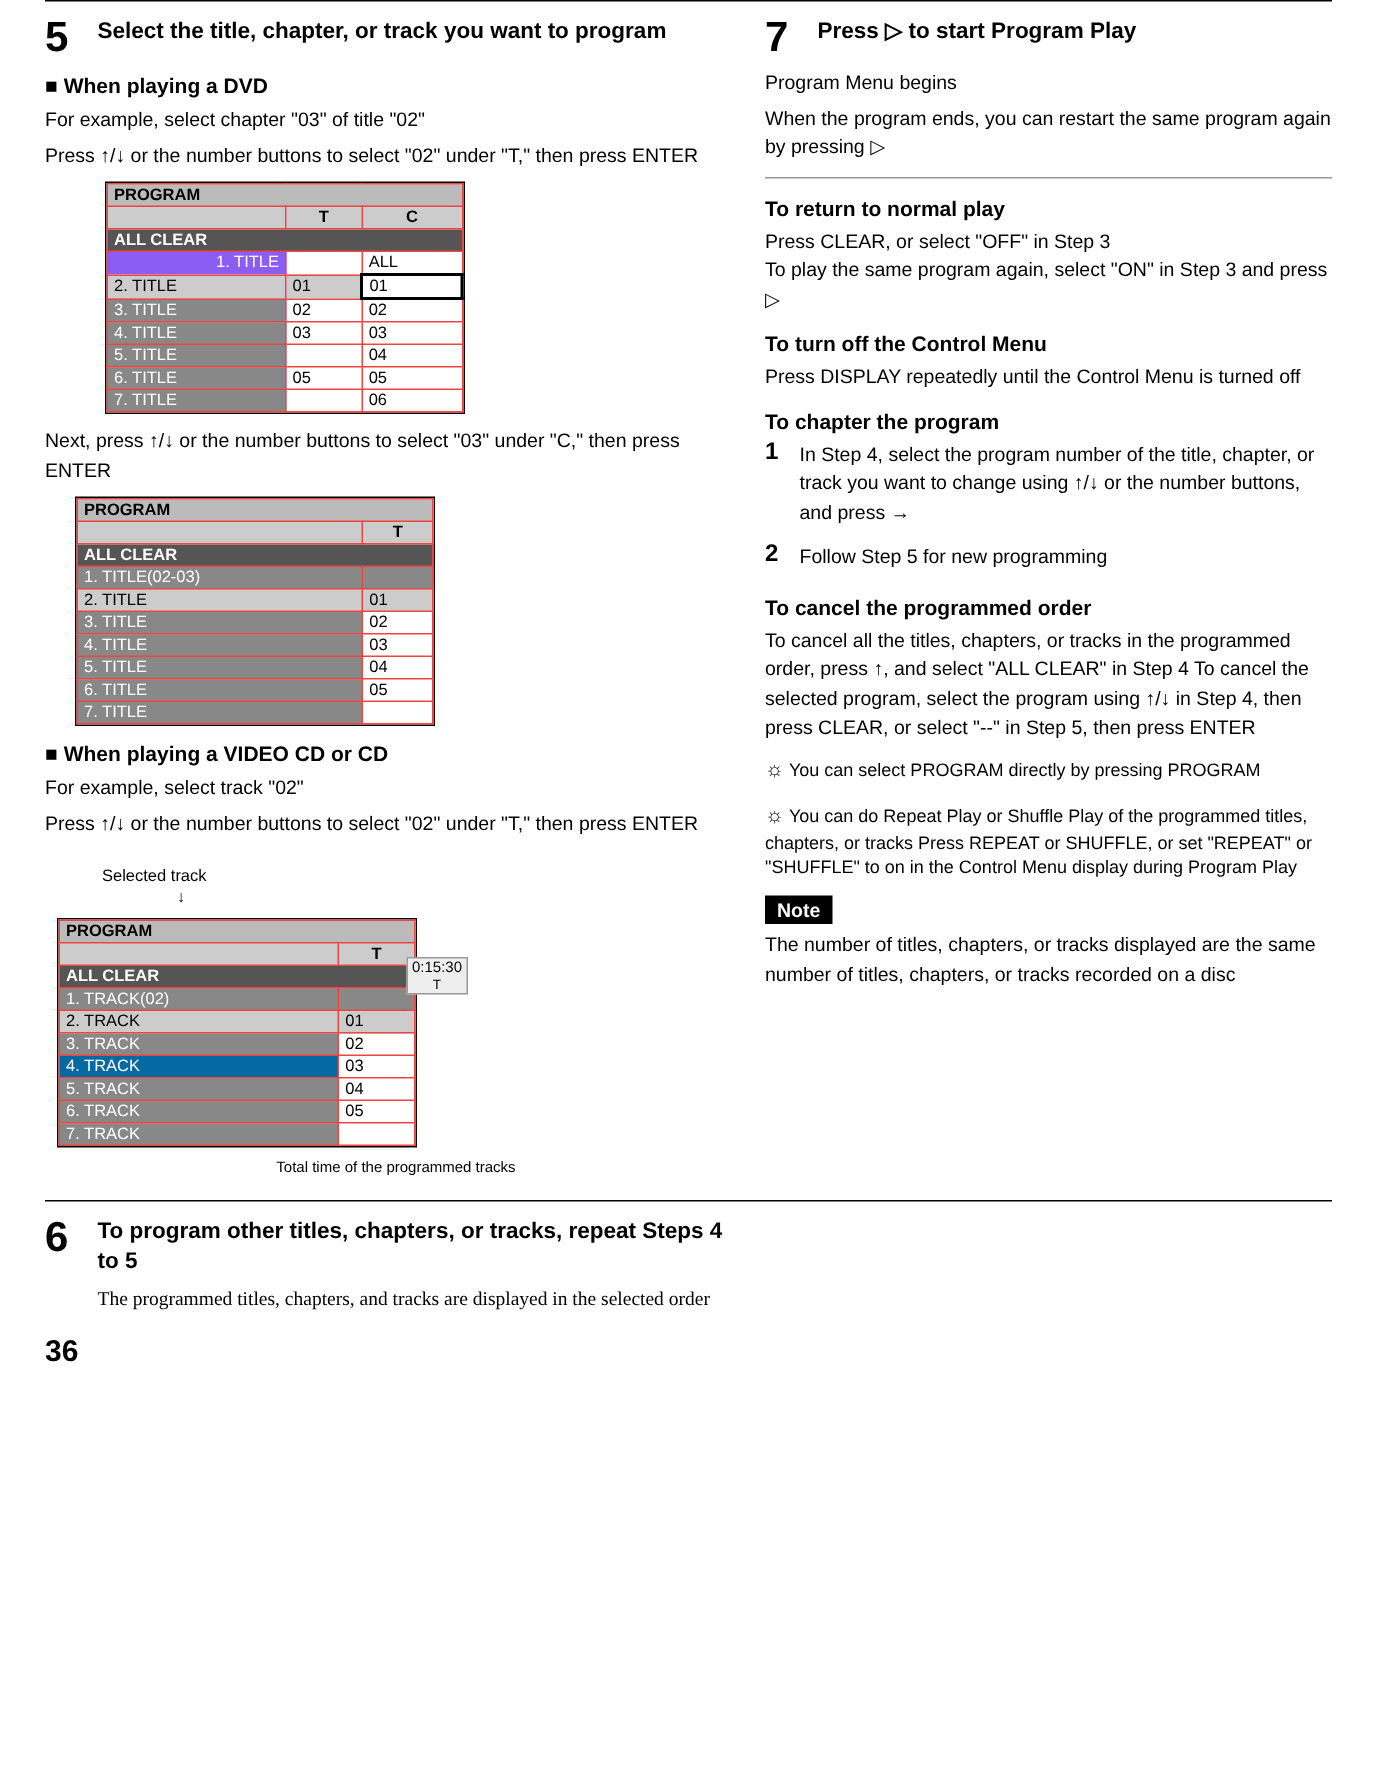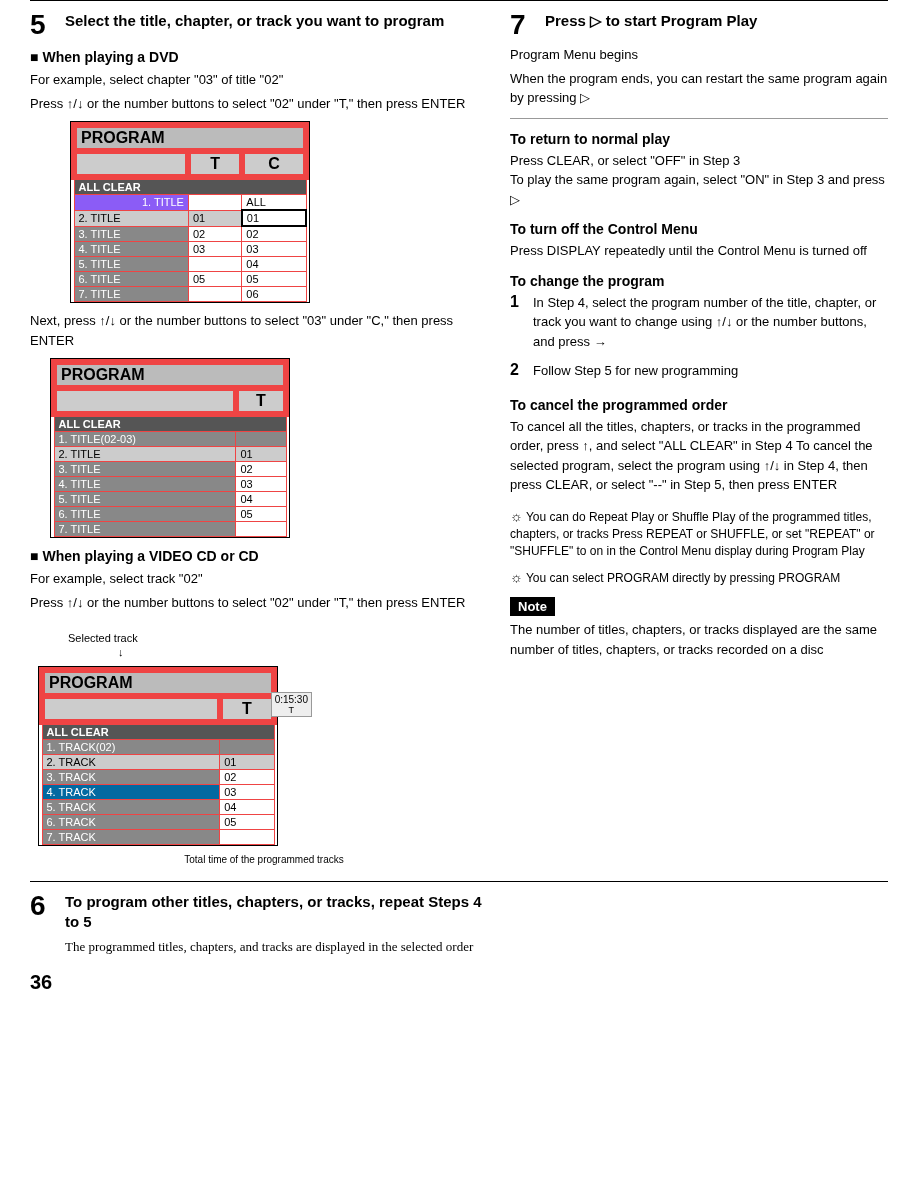--- a/index.html
+++ b/index.html
@@ -76,24 +76,24 @@
     }
     .program-table {
       width: 100%;
       border-collapse: collapse;
       font-size: 11px;
     }
     .program-table thead tr {
       background: #ccc;
     }
     .program-table th {
-      border: 6px solid #ef4444;
+      border: 1px solid #ef4444;
       padding: 1px 4px;
       text-align: center;
-      font-size: 16px;
+      font-size: 11px;
     }
     .program-table td {
       border: 1px solid #ef4444;
       padding: 1px 4px;
       font-size: 11px;
     }
     .program-table .all-clear {
       background: #555;
       color: #fff;
       font-weight: bold;
@@ -385,43 +385,43 @@
       <p class="body-text">When the program ends, you can restart the same program again by pressing ▷</p>
 
       <div class="divider-h"></div>
 
       <div class="subsection-title">To return to normal play</div>
       <p class="body-text">Press CLEAR, or select "OFF" in Step 3<br>To play the same program again, select "ON" in Step 3 and press ▷</p>
 
       <div class="subsection-title">To turn off the Control Menu</div>
       <p class="body-text">Press DISPLAY repeatedly until the Control Menu is turned off</p>
 
-      <div class="subsection-title">To change the program</div>
+      <div class="subsection-title">To chapter the program</div>
       <div class="numbered-item">
         <span class="num-bold">1</span>
         <span class="body-text">In Step 4, select the program number of the title, chapter, or track you want to change using ↑/↓ or the number buttons, and press →</span>
       </div>
       <div class="numbered-item">
         <span class="num-bold">2</span>
         <span class="body-text">Follow Step 5 for new programming</span>
       </div>
 
       <div class="subsection-title">To cancel the programmed order</div>
       <p class="body-text">To cancel all the titles, chapters, or tracks in the programmed order, press ↑, and select "ALL CLEAR" in Step 4  To cancel the selected program, select the program using ↑/↓ in Step 4, then press CLEAR, or select "--" in Step 5, then press ENTER</p>
 
+      <div style="margin-top: 8px;">
+        <p class="tip-text">
+          <span style="font-size:14px;">☼</span>
+          <span>You can select PROGRAM directly by pressing PROGRAM</span>
+        </p>
+      </div>
       <div style="margin-top: 12px;">
         <p class="tip-text">
           <span style="font-size:14px;">☼</span>
           <span>You can do Repeat Play or Shuffle Play of the programmed titles, chapters, or tracks  Press REPEAT or SHUFFLE, or set "REPEAT" or "SHUFFLE" to on in the Control Menu display during Program Play</span>
-        </p>
-      </div>
-      <div style="margin-top: 8px;">
-        <p class="tip-text">
-          <span style="font-size:14px;">☼</span>
-          <span>You can select PROGRAM directly by pressing PROGRAM</span>
         </p>
       </div>
 
       <div class="note-box">
         <span class="note-label">Note</span>
         <p class="body-text">The number of titles, chapters, or tracks displayed are the same number of titles, chapters, or tracks recorded on a disc</p>
       </div>
 
     </div>
   </div>

